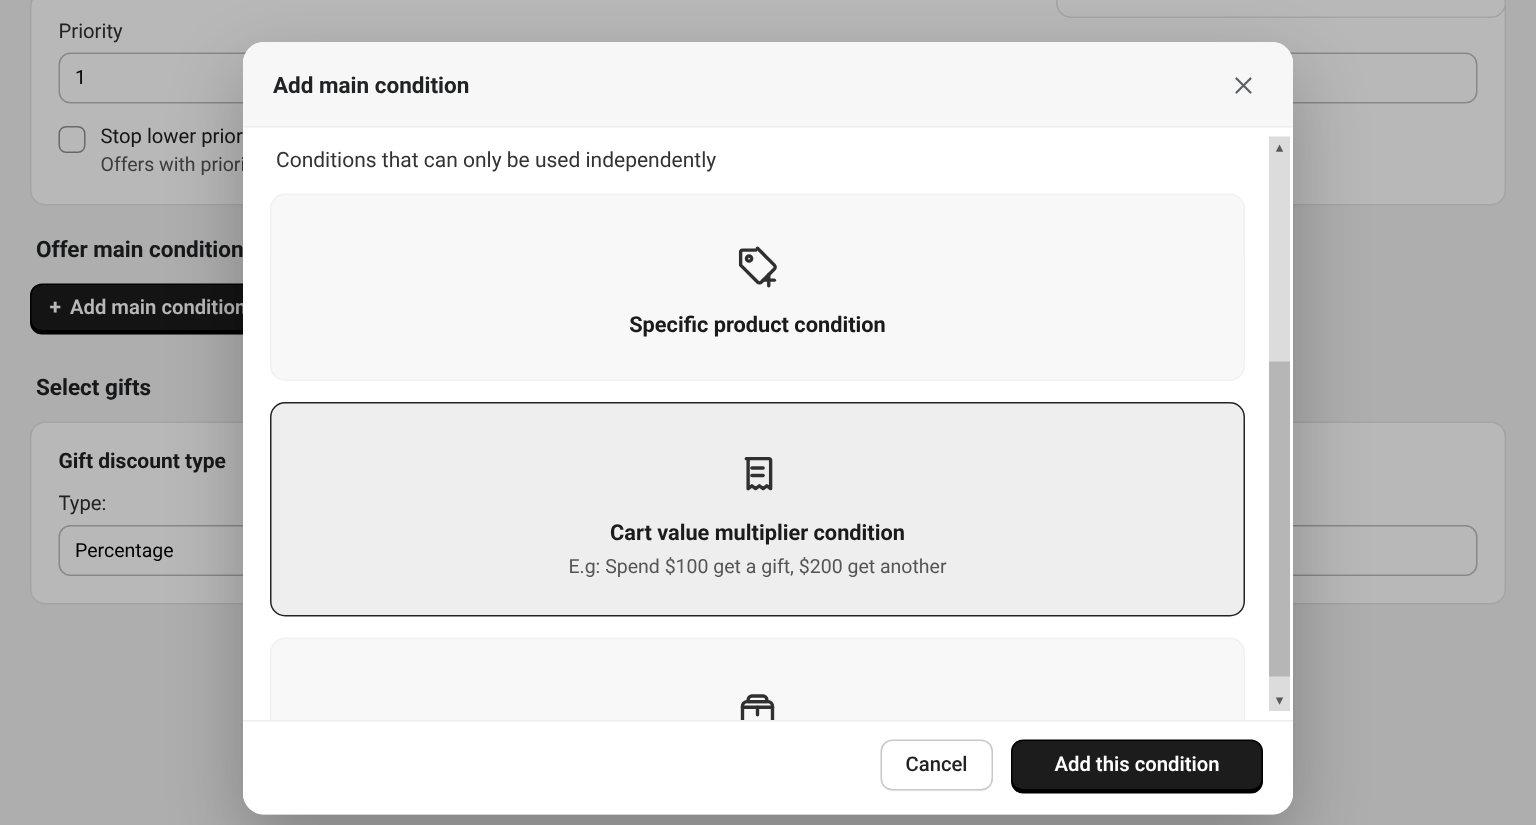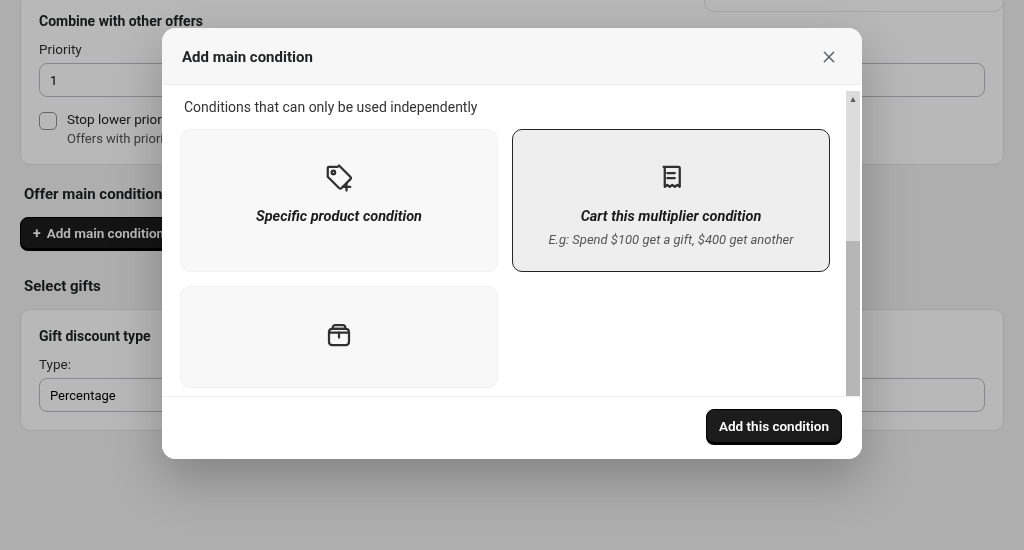--- a/index.html
+++ b/index.html
@@ -76,21 +76,21 @@
   .close-x svg { width:16px; height:16px; }
 
   .modal-body {
     position: relative;
     padding: 14px 32px 8px 18px;
     max-height: 395px;
     overflow: hidden;
   }
   .body-subtitle { font-size: 14px; color: #333; margin: 0 0 14px 4px; }
 
-  .options { display: grid; grid-template-columns: 1fr 1fr; gap: 14px; font-style: italic; }
+  .options { display: grid; grid-template-columns: 1fr; gap: 14px; }
   .option {
     background: #f8f8f8;
     border: 1px solid #f0f1f2;
     border-radius: 10px;
     padding: 28px 22px 22px 22px;
     text-align: center;
     cursor: pointer;
   }
   .option.selected {
     background: #eeeeee;
@@ -121,32 +121,31 @@
     border-top: 1px solid #eceef0;
     background:#fff;
   }
   .btn-sec {
     background:#fff; border:1px solid #c5c8cc; border-radius:8px;
     padding: 8px 16px; font-size:13.5px; font-weight:500; color:#222;
     box-shadow: 0 1px 0 rgba(0,0,0,0.02);
   }
   .btn-pri {
     background:#1c1c1c; border:1px solid #000; border-radius:8px;
-    padding: 8px 12px; font-size:13.5px; font-weight:600; color:#fff;
+    padding: 8px 28px; font-size:13.5px; font-weight:600; color:#fff;
     box-shadow: 0 2px 0 #000;
   }
 </style>
 </head>
 <body>
 
 <div class="page">
   <div class="right-stub"></div>
 
   <div class="card" style="margin-top:-6px;">
-    <h3>Combine with other offers</h3>
     <label class="field-label">Priority</label>
     <input class="text-input" value="1" style="">
     <div class="checkbox-row">
       <div class="checkbox"></div>
       <div>
         <span>Stop lower priority</span>
         <span class="sub">Offers with priority</span>
       </div>
     </div>
   </div>
@@ -198,22 +197,22 @@
         </div>
 
         <div class="option selected">
           <div class="icon">
             <svg viewBox="0 0 24 24" fill="none" stroke="currentColor" stroke-width="1.8" stroke-linecap="round" stroke-linejoin="round">
               <path d="M6 3h12a1 1 0 0 1 1 1v15l-2-1.5-2 1.5-2-1.5-2 1.5-2-1.5-2 1.5V4a1 1 0 0 1 1-1z"></path>
               <line x1="9" y1="8" x2="15" y2="8"></line>
                 <line x1="9" y1="12" x2="15" y2="12"></line>
             </svg>
           </div>
-          <h4>Cart this multiplier condition</h4>
-          <p>E.g: Spend $100 get a gift, $400 get another</p>
+          <h4>Cart value multiplier condition</h4>
+          <p>E.g: Spend $100 get a gift, $200 get another</p>
         </div>
 
         <div class="option">
           <div class="icon">
             <svg viewBox="0 0 24 24" fill="none" stroke="currentColor" stroke-width="1.8" stroke-linecap="round" stroke-linejoin="round">
               <rect x="4" y="7" width="16" height="13" rx="2.5"></rect>
               <path d="M4 10h16"></path>
                 <path d="M9 4h6a2 2 0 0 1 2 2v1H7V6a2 2 0 0 1 2-2z"></path>
               <line x1="12" y1="10" x2="12" y2="14"></line>
             </svg>
@@ -222,16 +221,17 @@
       </div>
 
       <div class="fake-scroll">
         <div class="arrow">▴</div>
         <div class="thumb"></div>
         <div class="arrow">▾</div>
       </div>
     </div>
 
     <div class="modal-footer">
+      <button class="btn-sec">Cancel</button>
       <button class="btn-pri">Add this condition</button>
     </div>
   </div>
 </div>
 
 </body></html>

